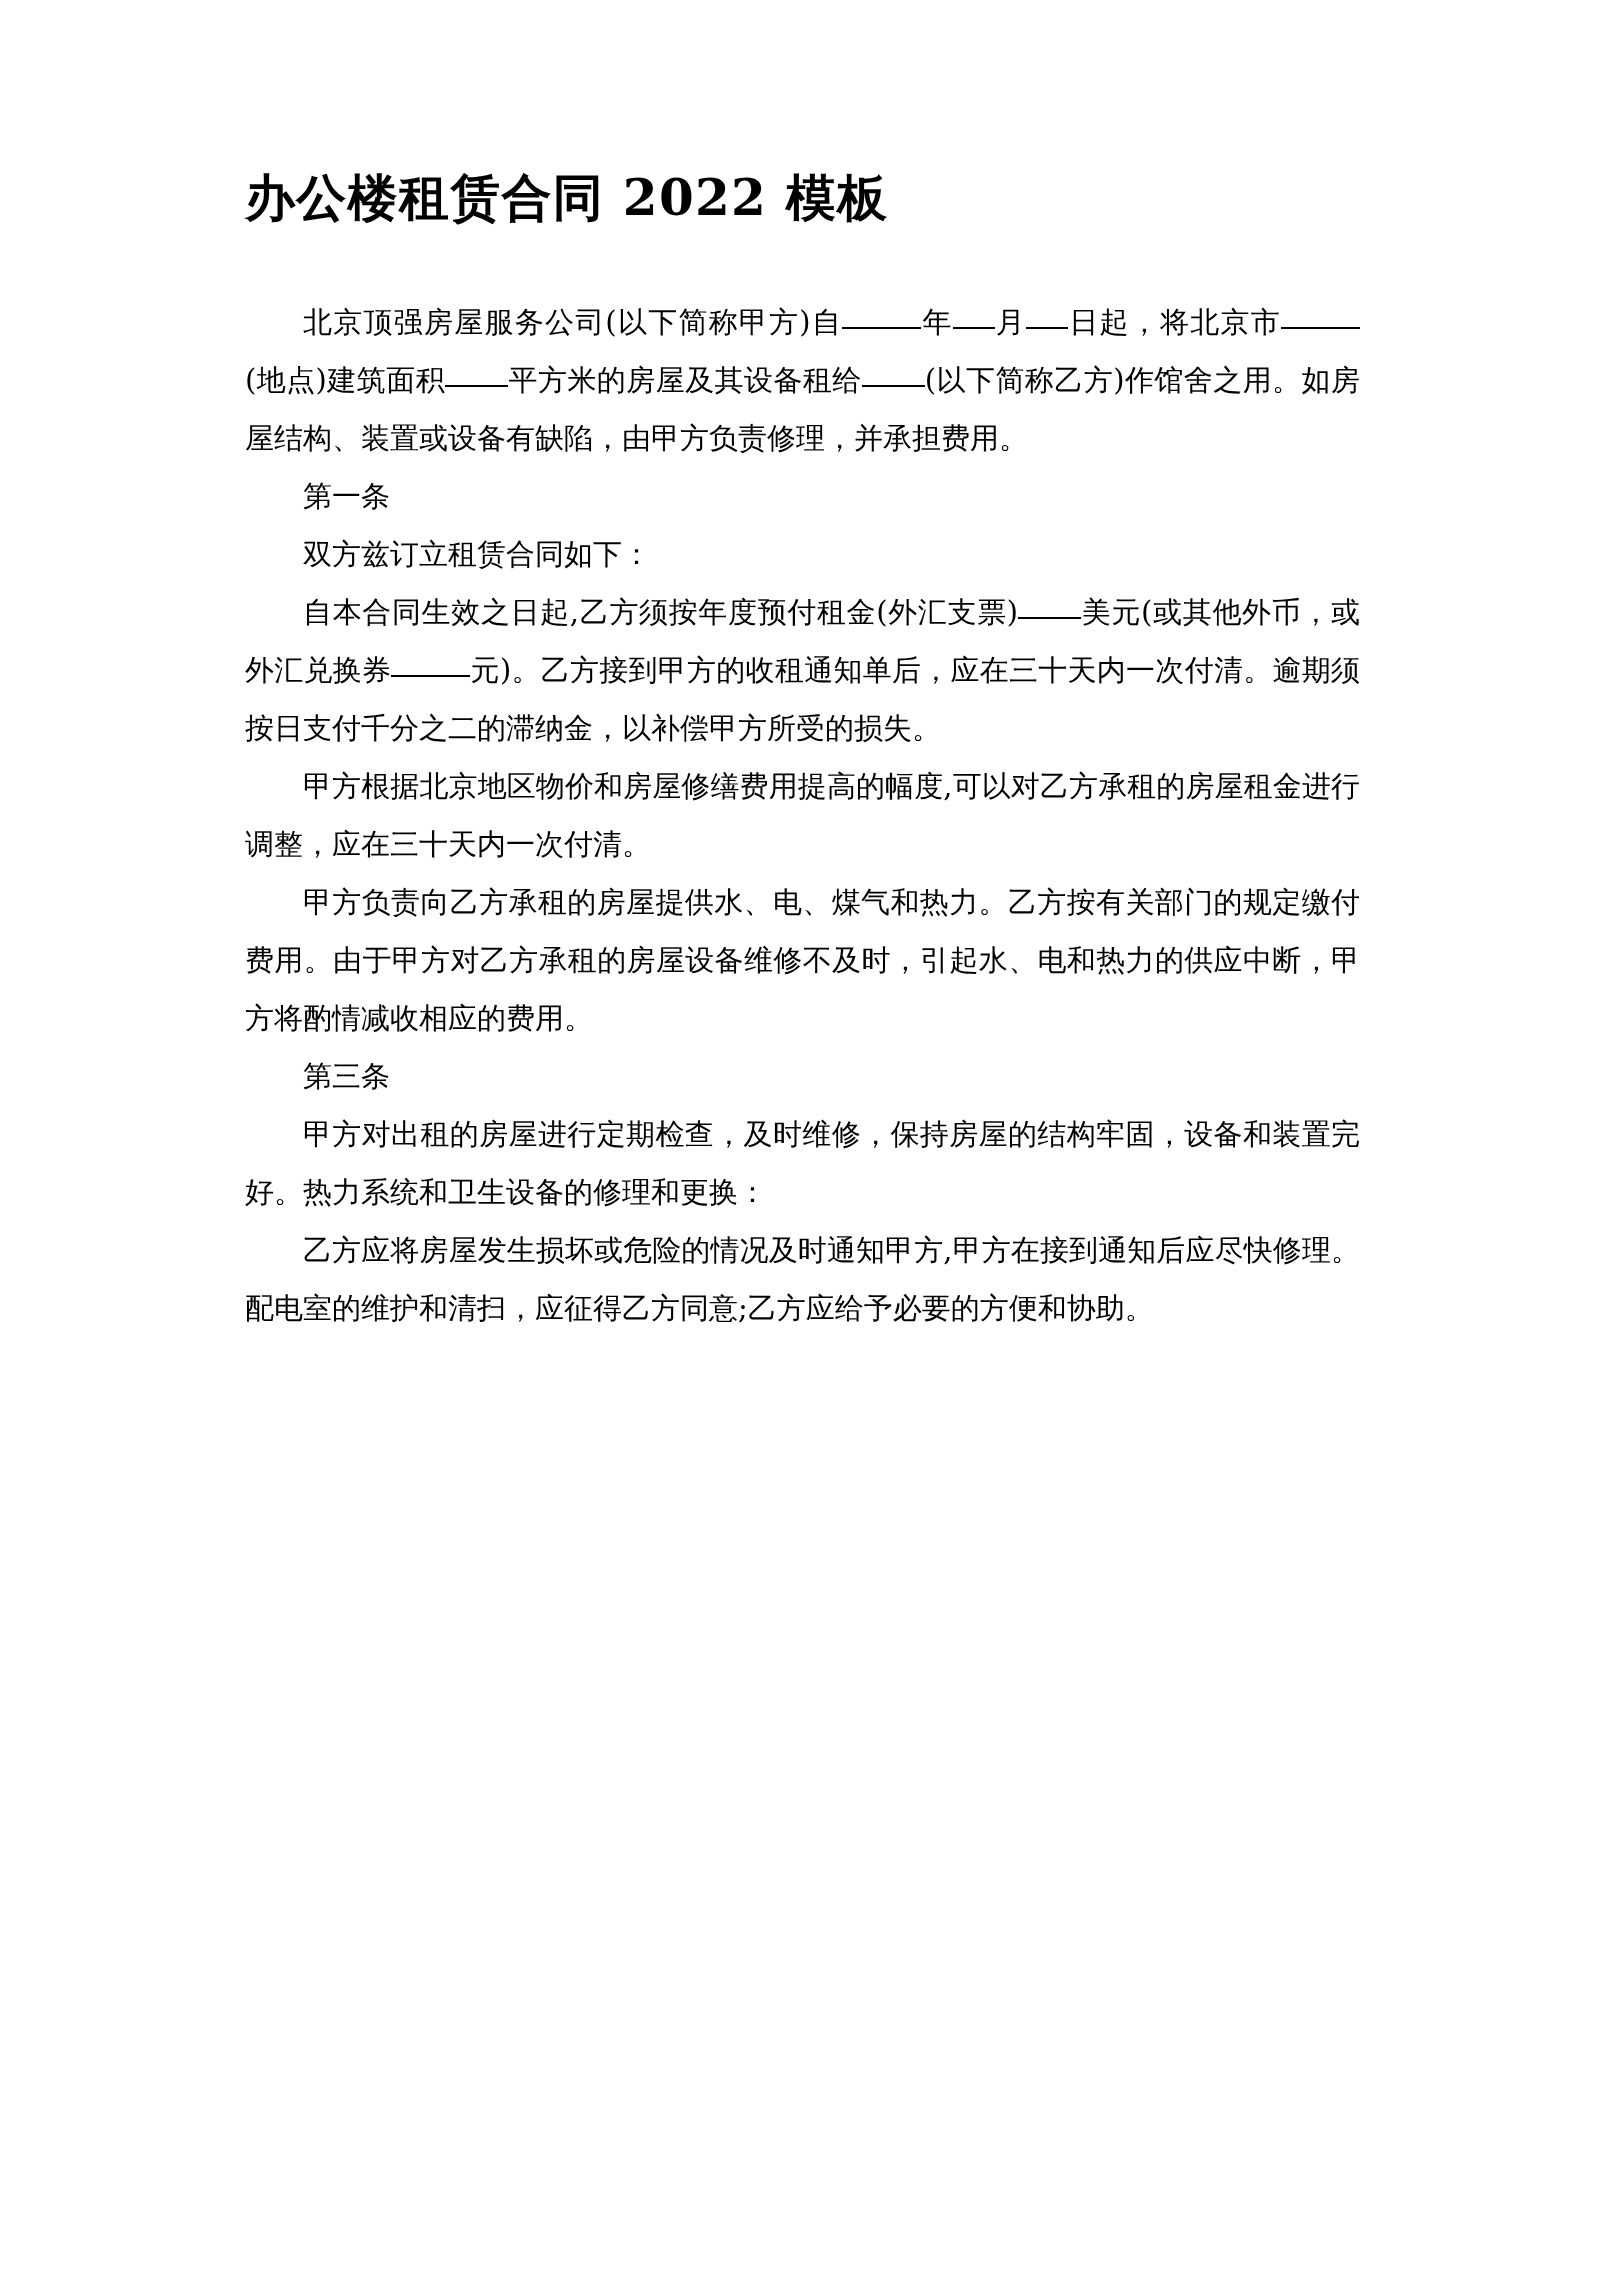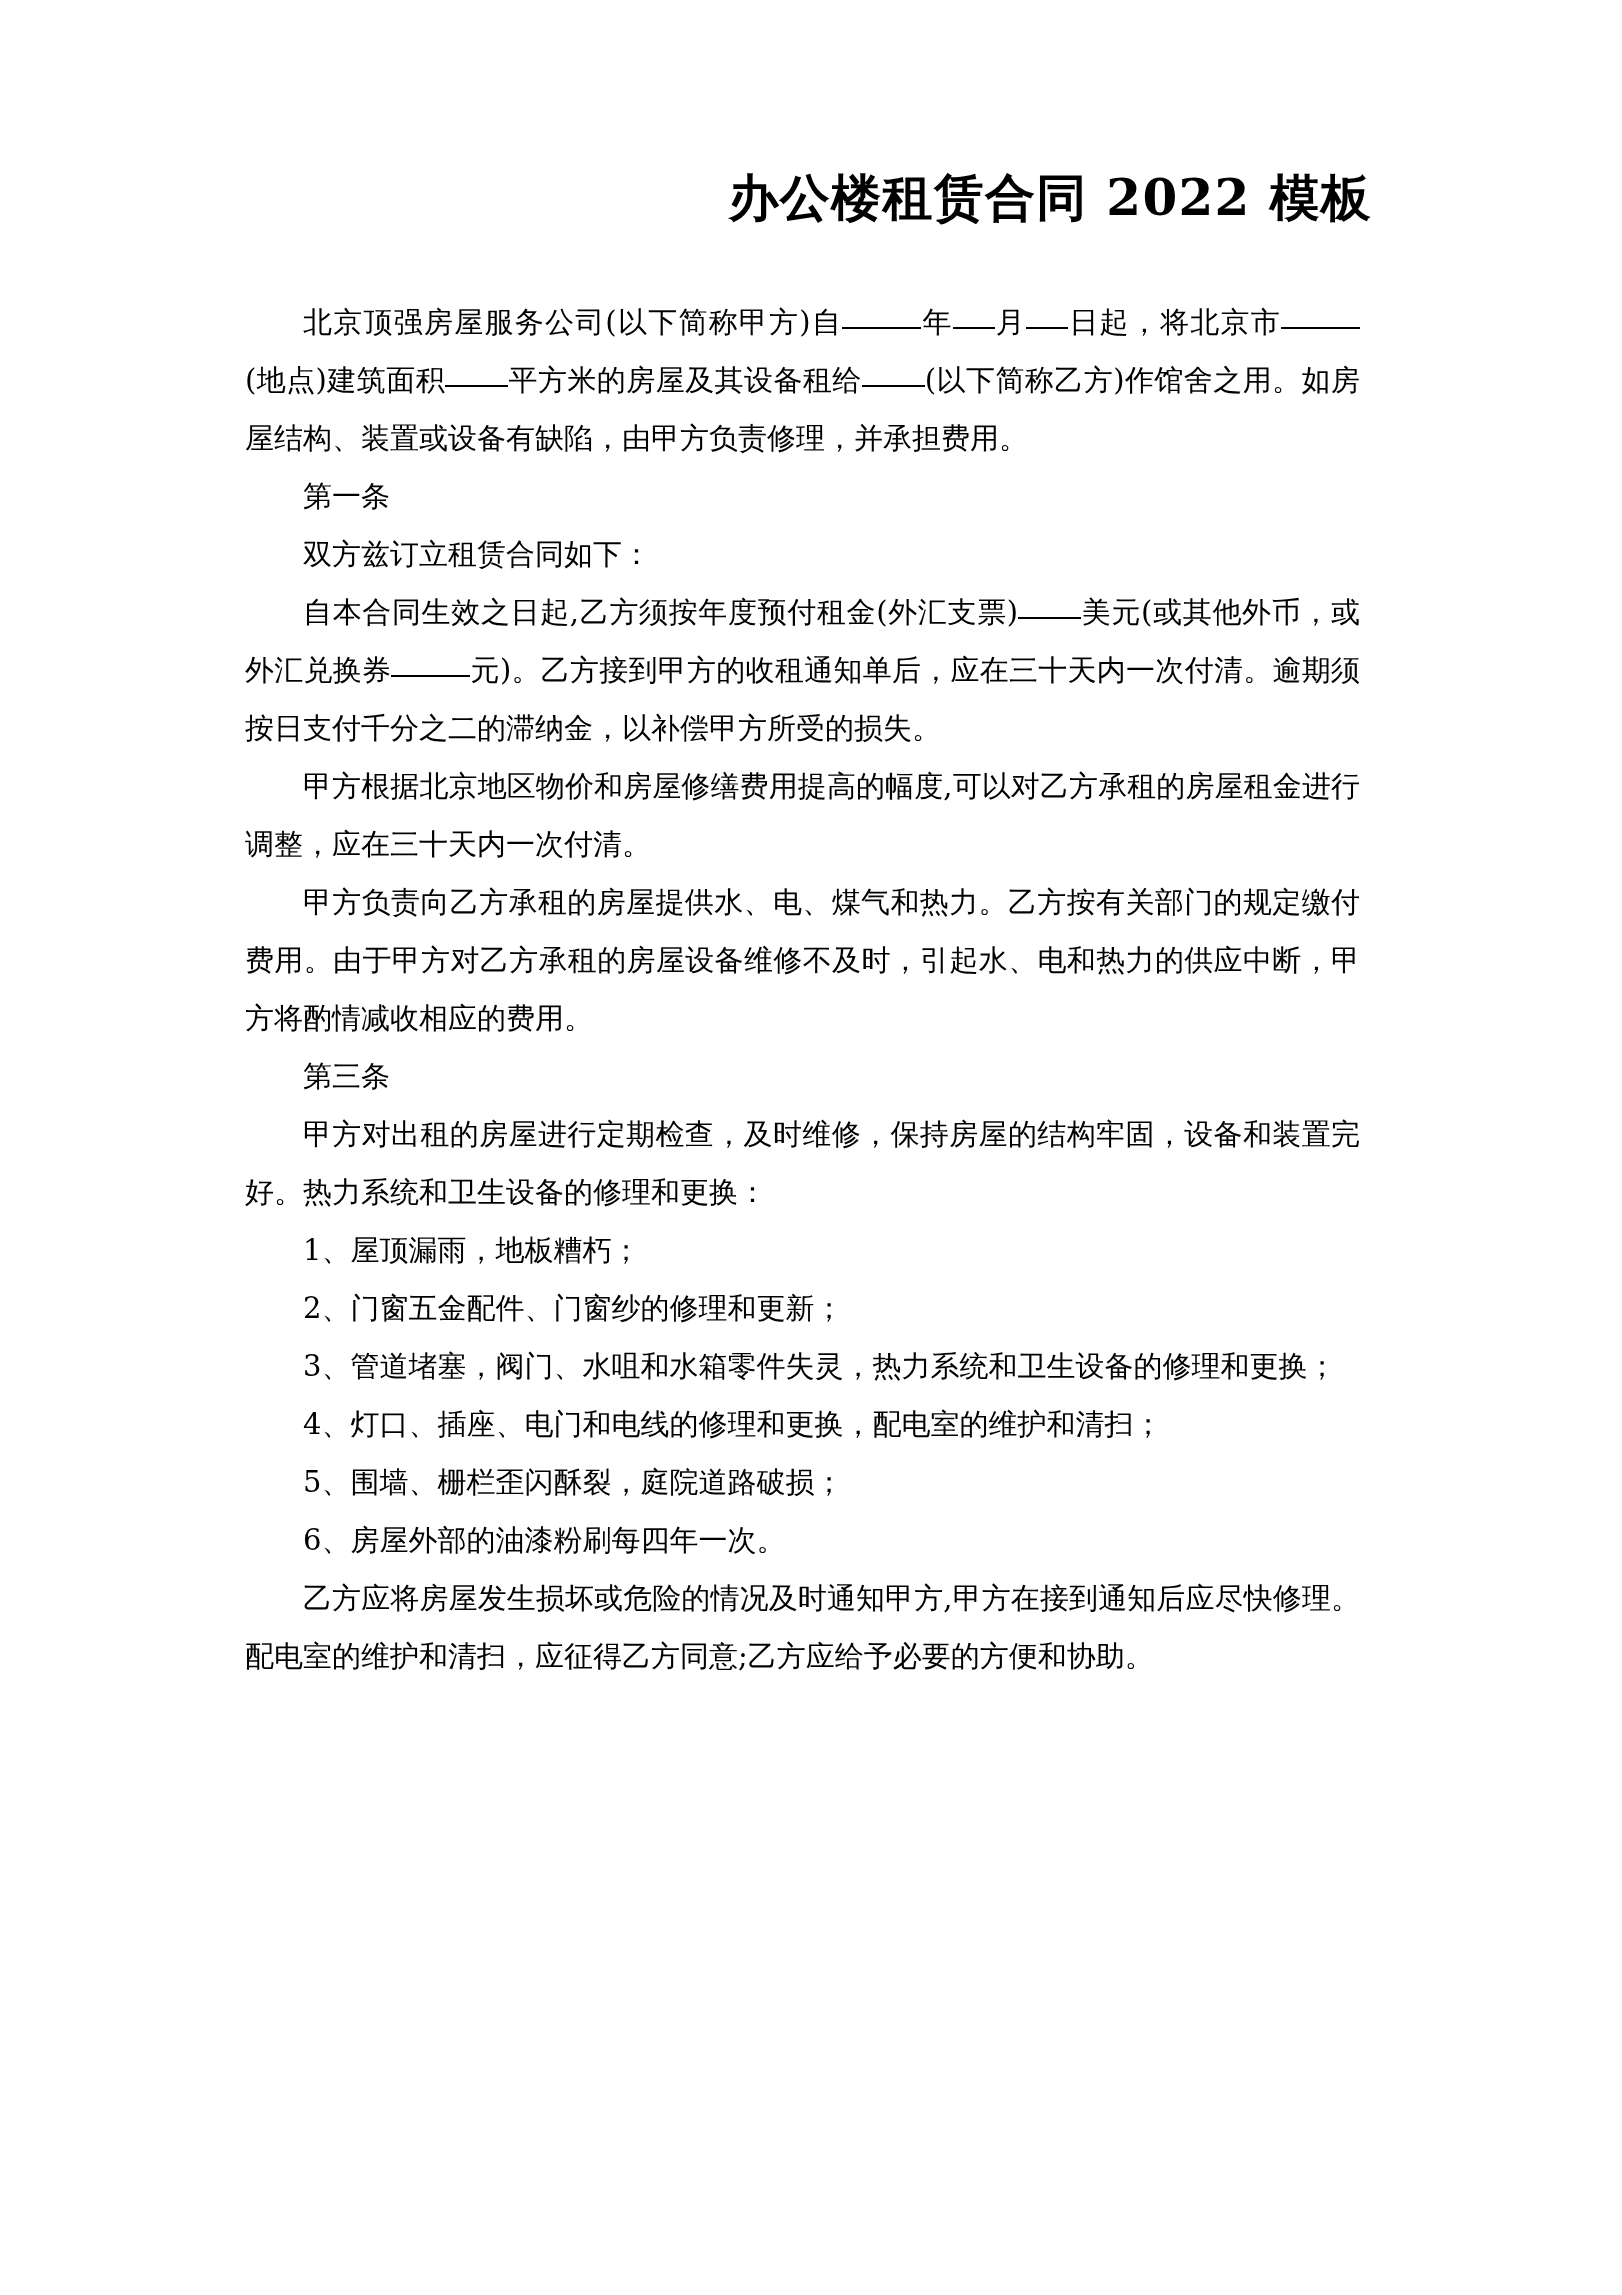--- a/index.html
+++ b/index.html
@@ -24,21 +24,21 @@
     position: absolute;
     left: 245px;
     top: 0;
     width: 1127px;
   }
   .doc-title {
     font-family: "DejaVu Serif", "Liberation Serif", serif;
     font-weight: bold;
     font-size: 50px;
     line-height: 1.25;
-    text-align: right;
+    text-align: left;
     letter-spacing: 1.3px;
     margin: 0;
     padding-top: 167px;
     padding-bottom: 0;
     white-space: nowrap;
   }
   .body-block {
     margin-top: 63px;
   }
   p.para {
@@ -84,27 +84,19 @@
 
       <p class="para">甲方根据北京地区物价和房屋修缮费用提高的幅度,可以对乙方承租的房屋租金进行调整，应在三十天内一次付清。</p>
 
 
       <p class="para">甲方负责向乙方承租的房屋提供水、电、煤气和热力。乙方按有关部门的规定缴付费用。由于甲方对乙方承租的房屋设备维修不及时，引起水、电和热力的供应中断，甲方将酌情减收相应的费用。</p>
 
       <p class="para">第三条</p>
 
       <p class="para">甲方对出租的房屋进行定期检查，及时维修，保持房屋的结构牢固，设备和装置完好。热力系统和卫生设备的修理和更换：</p>
 
-      <div>
-        <p class="para">1、屋顶漏雨，地板糟朽；</p>
-        <p class="para">2、门窗五金配件、门窗纱的修理和更新；</p>
-        <p class="para">3、管道堵塞，阀门、水咀和水箱零件失灵，热力系统和卫生设备的修理和更换；</p>
-        <p class="para">4、灯口、插座、电门和电线的修理和更换，配电室的维护和清扫；</p>
-        <p class="para">5、围墙、栅栏歪闪酥裂，庭院道路破损；</p>
-        <p class="para">6、房屋外部的油漆粉刷每四年一次。</p>
-      </div>
 
       <p class="para">乙方应将房屋发生损坏或危险的情况及时通知甲方,甲方在接到通知后应尽快修理。配电室的维护和清扫，应征得乙方同意;乙方应给予必要的方便和协助。</p>
 
     </div>
   </div>
 </div>
 
 
 </body></html>

